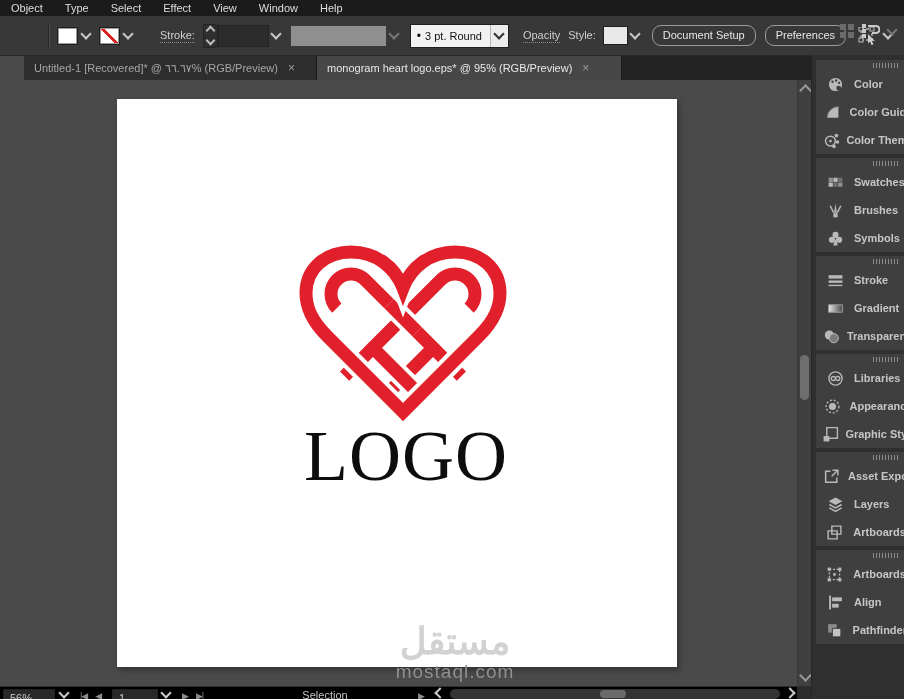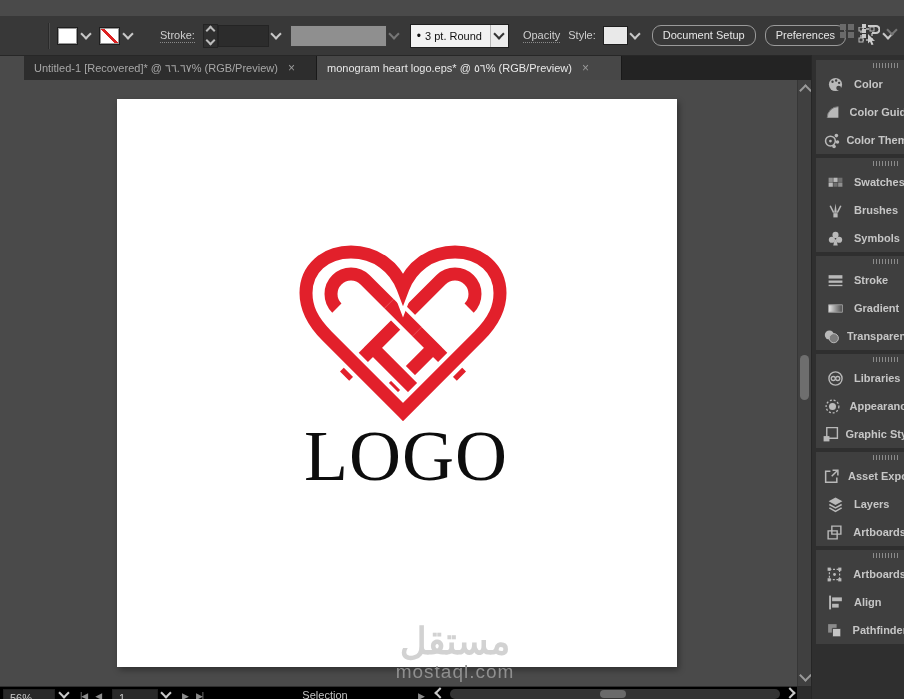--- a/index.html
+++ b/index.html
@@ -80,20 +80,29 @@
   .pi{width:17px;height:17px;}
   .pi *{vector-effect:non-scaling-stroke;}
   
   .mini{display:block;}
 </style>
 </head>
 <body>
 
 <div id="app">
 
+  <div class="menubar">
+    <span class="menu-item">Object</span>
+    <span class="menu-item">Type</span>
+    <span class="menu-item">Select</span>
+    <span class="menu-item">Effect</span>
+    <span class="menu-item">View</span>
+    <span class="menu-item">Window</span>
+    <span class="menu-item">Help</span>
+  </div>
 
   <div class="ctrlbar">
     <div class="vdiv"></div>
     <div class="swatchbox">
       <div class="swatch"></div>
       <div class="chevbtn">
           <i class="chev"></i>
         </div>
     </div>
     <div class="swatchbox">
@@ -158,21 +167,21 @@
     </svg>
     <i class="chev dim"></i>
   </div>
 
   <div class="tabbar">
     <div class="tab inactive">
       <span class="t">Untitled-1  [Recovered]* @ ٦٦.٦٧% (RGB/Preview)</span>
       <span class="x">×</span>
     </div>
     <div class="tab active">
-      <span class="t">monogram heart logo.eps* @ ٥٦% (RGB/Preview)</span>
+      <span class="t">monogram heart logo.eps* @ 95% (RGB/Preview)</span>
       <span class="x">×</span>
     </div>
   </div>
 
   <div class="canvas">
     <div class="artboard"></div>
 
     <svg class="heart-svg" width="220" height="190" viewBox="0 0 220 190">
 
       <path d="M110,176 L34,100 C18,84 13,71 13,57 C13,33 32,16 58,16 C83,16 102,31 110,52 C118,31 137,16 162,16 C188,16 207,33 207,57 C207,71 202,84 186,100 Z" fill="none" stroke="#e2202b" stroke-width="13"></path>

